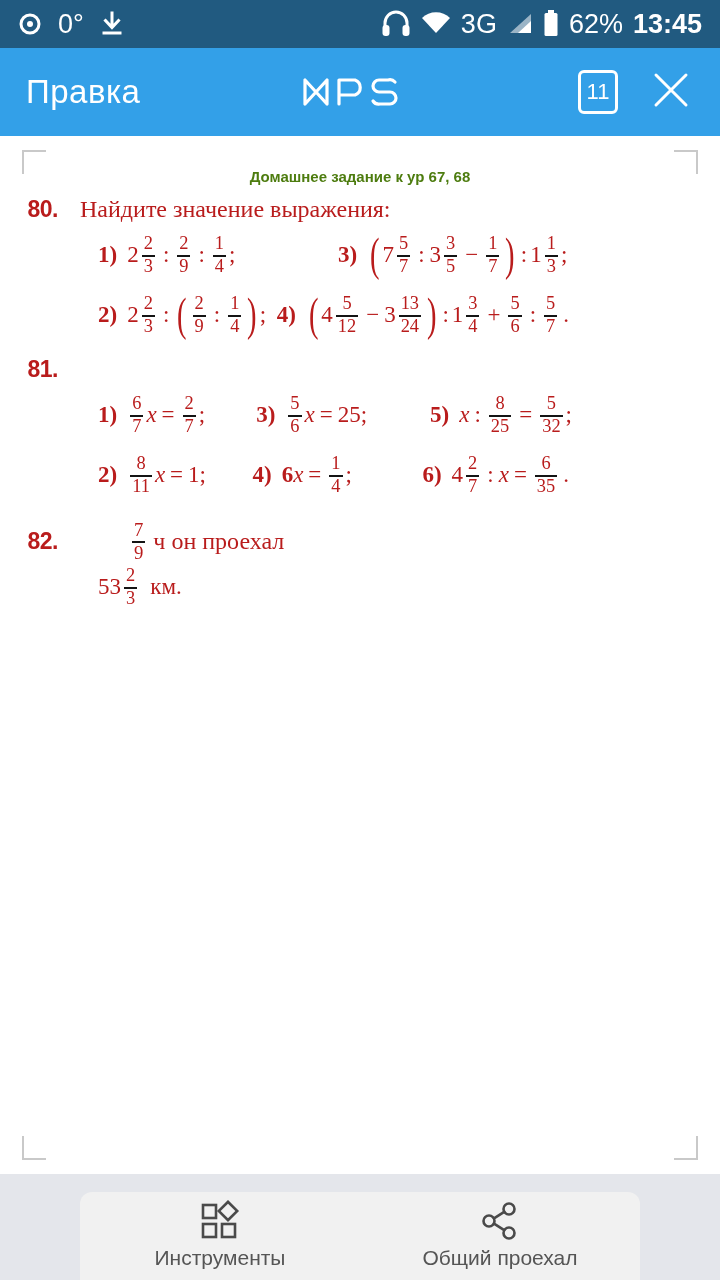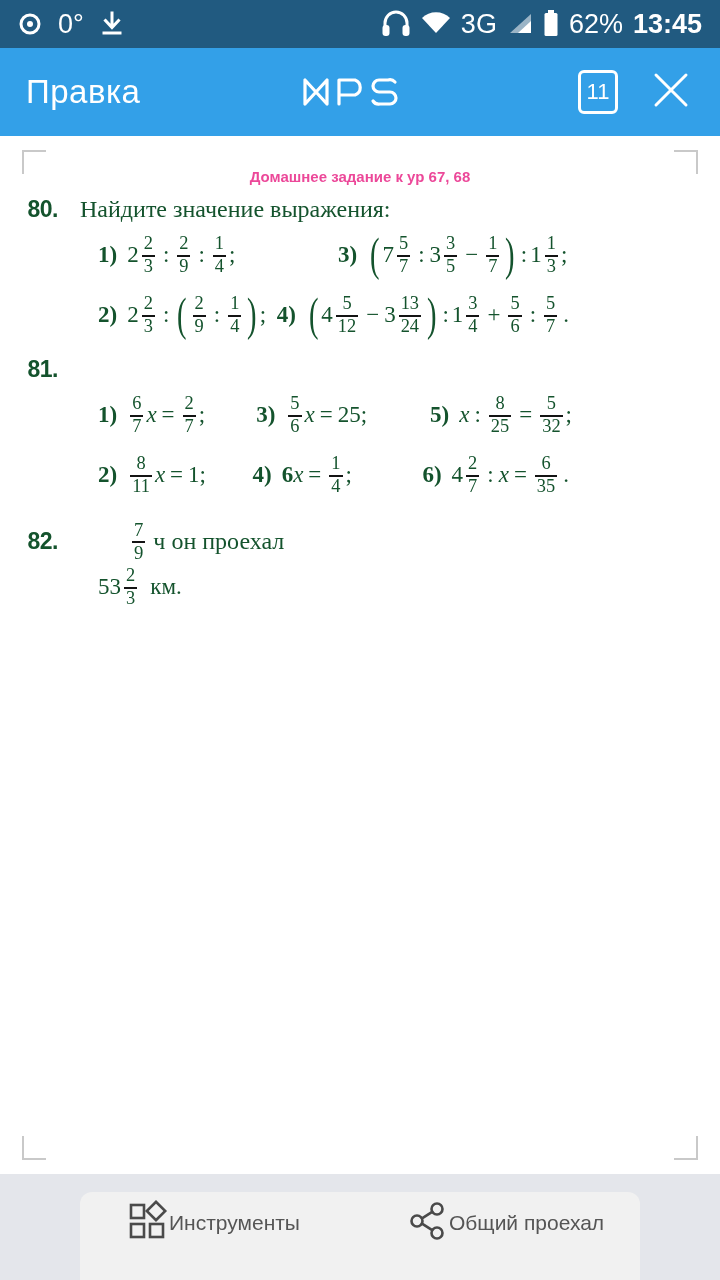--- a/index.html
+++ b/index.html
@@ -138,31 +138,31 @@
   .crop-br { bottom: 14px; right: 22px; border-width: 0 2px 2px 0; }
 
   .doc-header-line {
     position: absolute;
     top: 32px;
     left: 0;
     width: 720px;
     text-align: center;
     font-family: "Liberation Sans", sans-serif;
     font-size: 15px;
-    color: #ec4899;
+    color: #4d7c0f;
     font-weight: 600;
   }
 
   .content {
     position: absolute;
     top: 60px;
     left: 0;
     width: 572px;
     font-family: "Liberation Serif", serif;
-    color: #14532d;
+    color: #b91c1c;
   }
 
   .exercise {
     position: relative;
     margin-bottom: 4px;
   }
   .ex-head {
     display: flex;
     align-items: baseline;
   }
@@ -268,21 +268,21 @@
     background: #f1f1f1;
     border-radius: 12px 12px 0 0;
     display: flex;
     align-items: flex-start;
     justify-content: space-around;
     box-sizing: border-box;
     padding-top: 8px;
   }
   .tb-item {
     display: flex;
-    flex-direction: row;
+    flex-direction: column;
     align-items: center;
     justify-content: flex-start;
     width: 186px;
   }
   .tb-icon {
     height: 42px;
     display: flex;
     align-items: center;
     justify-content: center;
   }

